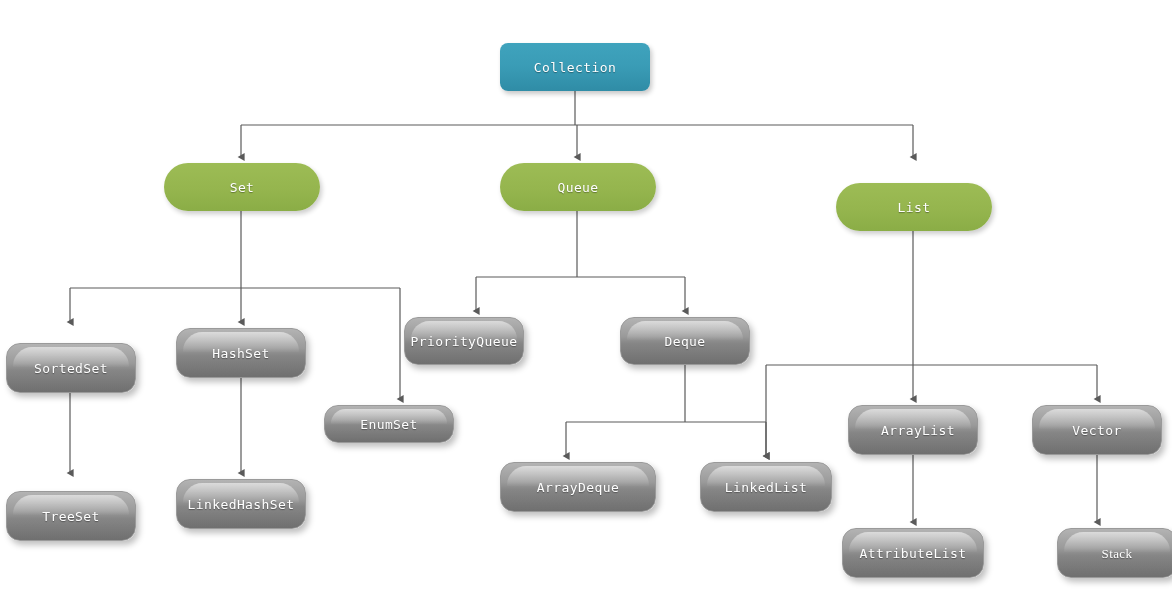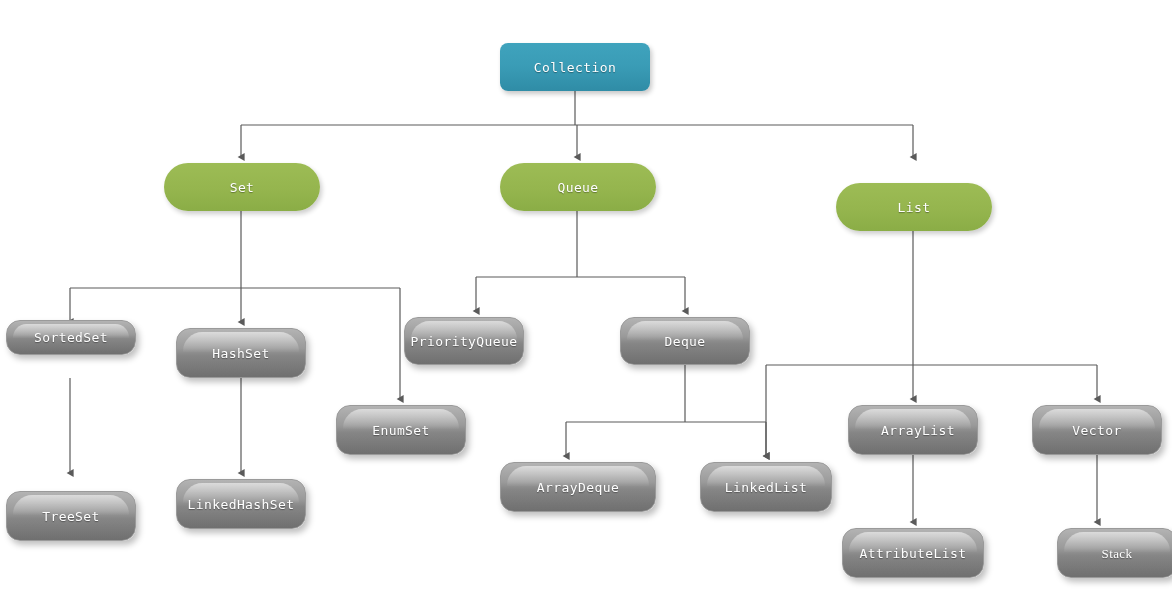--- a/index.html
+++ b/index.html
@@ -139,27 +139,27 @@
       </div>
       <div class="node green" style="left: 164px; top: 163px; width: 156px; height: 48px;">
         <span class="label">Set</span>
       </div>
       <div class="node green" style="left: 500px; top: 163px; width: 156px; height: 48px;">
         <span class="label">Queue</span>
       </div>
       <div class="node green" style="left: 836px; top: 163px; width: 156px; height: 48px; margin-top: 20px;">
         <span class="label">List</span>
       </div>
-      <div class="node grey" style="left: 6px; top: 320px; width: 130px; height: 35px;">
+      <div class="node grey" style="left: 6px; top: 343px; width: 130px; height: 50px;">
         <span class="label">SortedSet</span>
       </div>
       <div class="node grey" style="left: 176px; top: 328px; width: 130px; height: 50px;">
         <span class="label">HashSet</span>
       </div>
-      <div class="node grey" style="left: 336px; top: 405px; width: 130px; height: 50px;">
+      <div class="node grey" style="left: 324px; top: 405px; width: 130px; height: 38px;">
         <span class="label">EnumSet</span>
       </div>
       <div class="node grey" style="left: 6px; top: 479px; width: 130px; height: 50px; margin-top: 12px;">
         <span class="label">TreeSet</span>
       </div>
       <div class="node grey" style="left: 176px; top: 479px; width: 130px; height: 50px;">
         <span class="label">LinkedHashSet</span>
       </div>
       <div class="node grey" style="left: 404px; top: 317px; width: 120px; height: 48px;">
         <span class="label">PriorityQueue</span>

